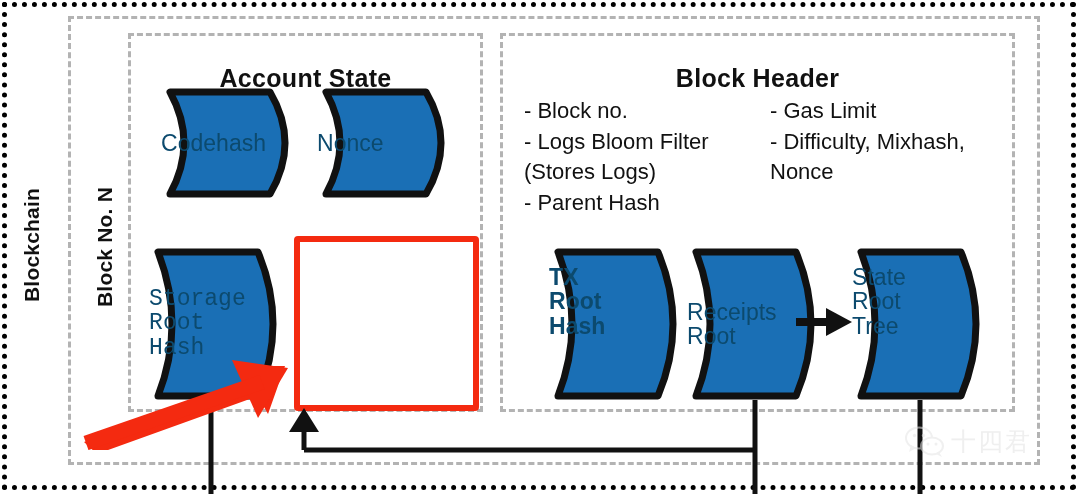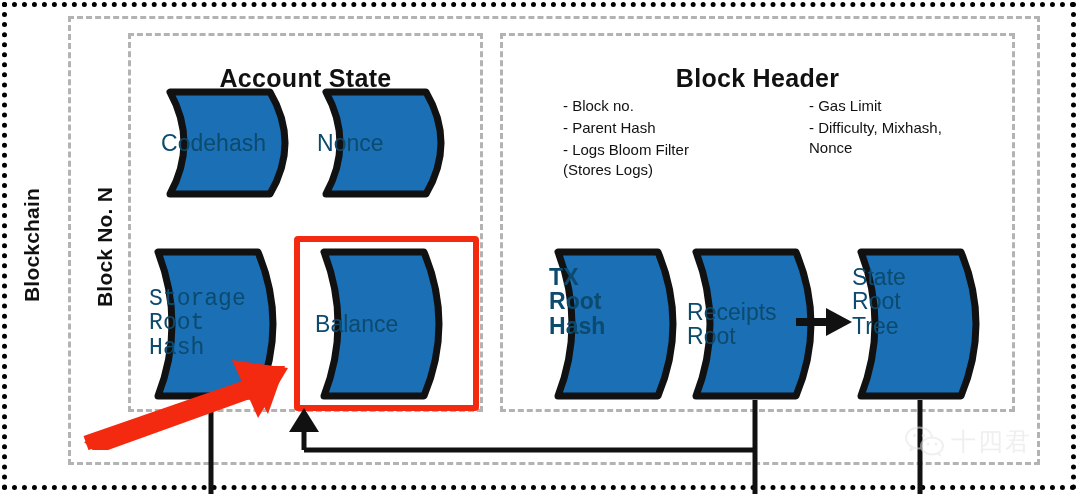--- a/index.html
+++ b/index.html
@@ -60,24 +60,23 @@
     text-align:center;
     letter-spacing:.3px;
     margin-top:16px;
   }
   #account-title{left:128px;top:48px;width:355px;}
   #header-title{left:500px;top:48px;width:515px;}
 
   
   .hdr-col{
     position:absolute;
-    font-size:15px;
+    font-size:22px;
     line-height:1.33;
     color:#111;
-    margin-left:39px;
   }
   #hdr-col-left{left:524px;top:96px;width:250px;}
   #hdr-col-right{left:770px;top:96px;width:250px;}
   .hdr-item{white-space:pre-line;margin:0 0 2px 0;}
 
   
   .cyl{position:absolute;}
   .cyl svg{display:block;overflow:visible;}
   .cyl-label{
     position:absolute;
@@ -130,23 +129,23 @@
   <div class="frame" id="header-frame"></div>
 
   <div class="vlabel" id="label-blockchain">Blockchain</div>
   <div class="vlabel" id="label-blockno">Block No. N</div>
 
   <div class="section-title" id="account-title">Account State</div>
   <div class="section-title" id="header-title">Block Header</div>
 
   <div class="hdr-col" id="hdr-col-left">
     <div class="hdr-item">- Block no.</div>
-    <div class="hdr-item">- Parent Hash</div>
     <div class="hdr-item">- Logs Bloom Filter
    (Stores Logs)</div>
+    <div class="hdr-item">- Parent Hash</div>
   </div>
   <div class="hdr-col" id="hdr-col-right">
     <div class="hdr-item">- Gas Limit</div>
     <div class="hdr-item">- Difficulty, Mixhash,
    Nonce</div>
   </div>
 
   <div class="cyl" id="node-codehash" style="left:152px;top:88px;width:152px;height:110px;">
     <svg viewBox="0 0 152 110" width="152" height="110" preserveAspectRatio="none">
       <path d="M 18 4 L 118 4 Q 148 55 118 106 L 18 106 Q 46 55 18 4 Z" fill="#1a6fb5" stroke="#111111" stroke-width="7" stroke-linejoin="round"></path>
@@ -163,26 +162,20 @@
 
   <div class="cyl" id="node-storage-root-hash" style="left:140px;top:248px;width:152px;height:152px;font-family:Liberation Mono, monospace;">
     <svg viewBox="0 0 152 152" width="152" height="152" preserveAspectRatio="none">
       <path d="M 18 4 L 118 4 Q 148 76 118 148 L 18 148 Q 46 76 18 4 Z" fill="#1a6fb5" stroke="#111111" stroke-width="7" stroke-linejoin="round"></path>
     </svg>
     <div class="cyl-label">Storage
 Root
 Hash</div>
   </div>
 
-  <div class="cyl" id="node-balance" style="left:306px;top:248px;width:152px;height:152px;">
-    <svg viewBox="0 0 152 152" width="152" height="152" preserveAspectRatio="none">
-      <path d="M 18 4 L 118 4 Q 148 76 118 148 L 18 148 Q 46 76 18 4 Z" fill="#1a6fb5" stroke="#111111" stroke-width="7" stroke-linejoin="round"></path>
-    </svg>
-    <div class="cyl-label">Balance</div>
-  </div>
 
   <div class="cyl" id="node-tx-root-hash" style="left:540px;top:248px;width:152px;height:108px;font-weight:bold;">
     <svg viewBox="0 0 152 152" width="152" height="152" preserveAspectRatio="none">
       <path d="M 18 4 L 118 4 Q 148 76 118 148 L 18 148 Q 46 76 18 4 Z" fill="#1a6fb5" stroke="#111111" stroke-width="7" stroke-linejoin="round"></path>
     </svg>
     <div class="cyl-label">TX
 Root
 Hash</div>
   </div>
 

